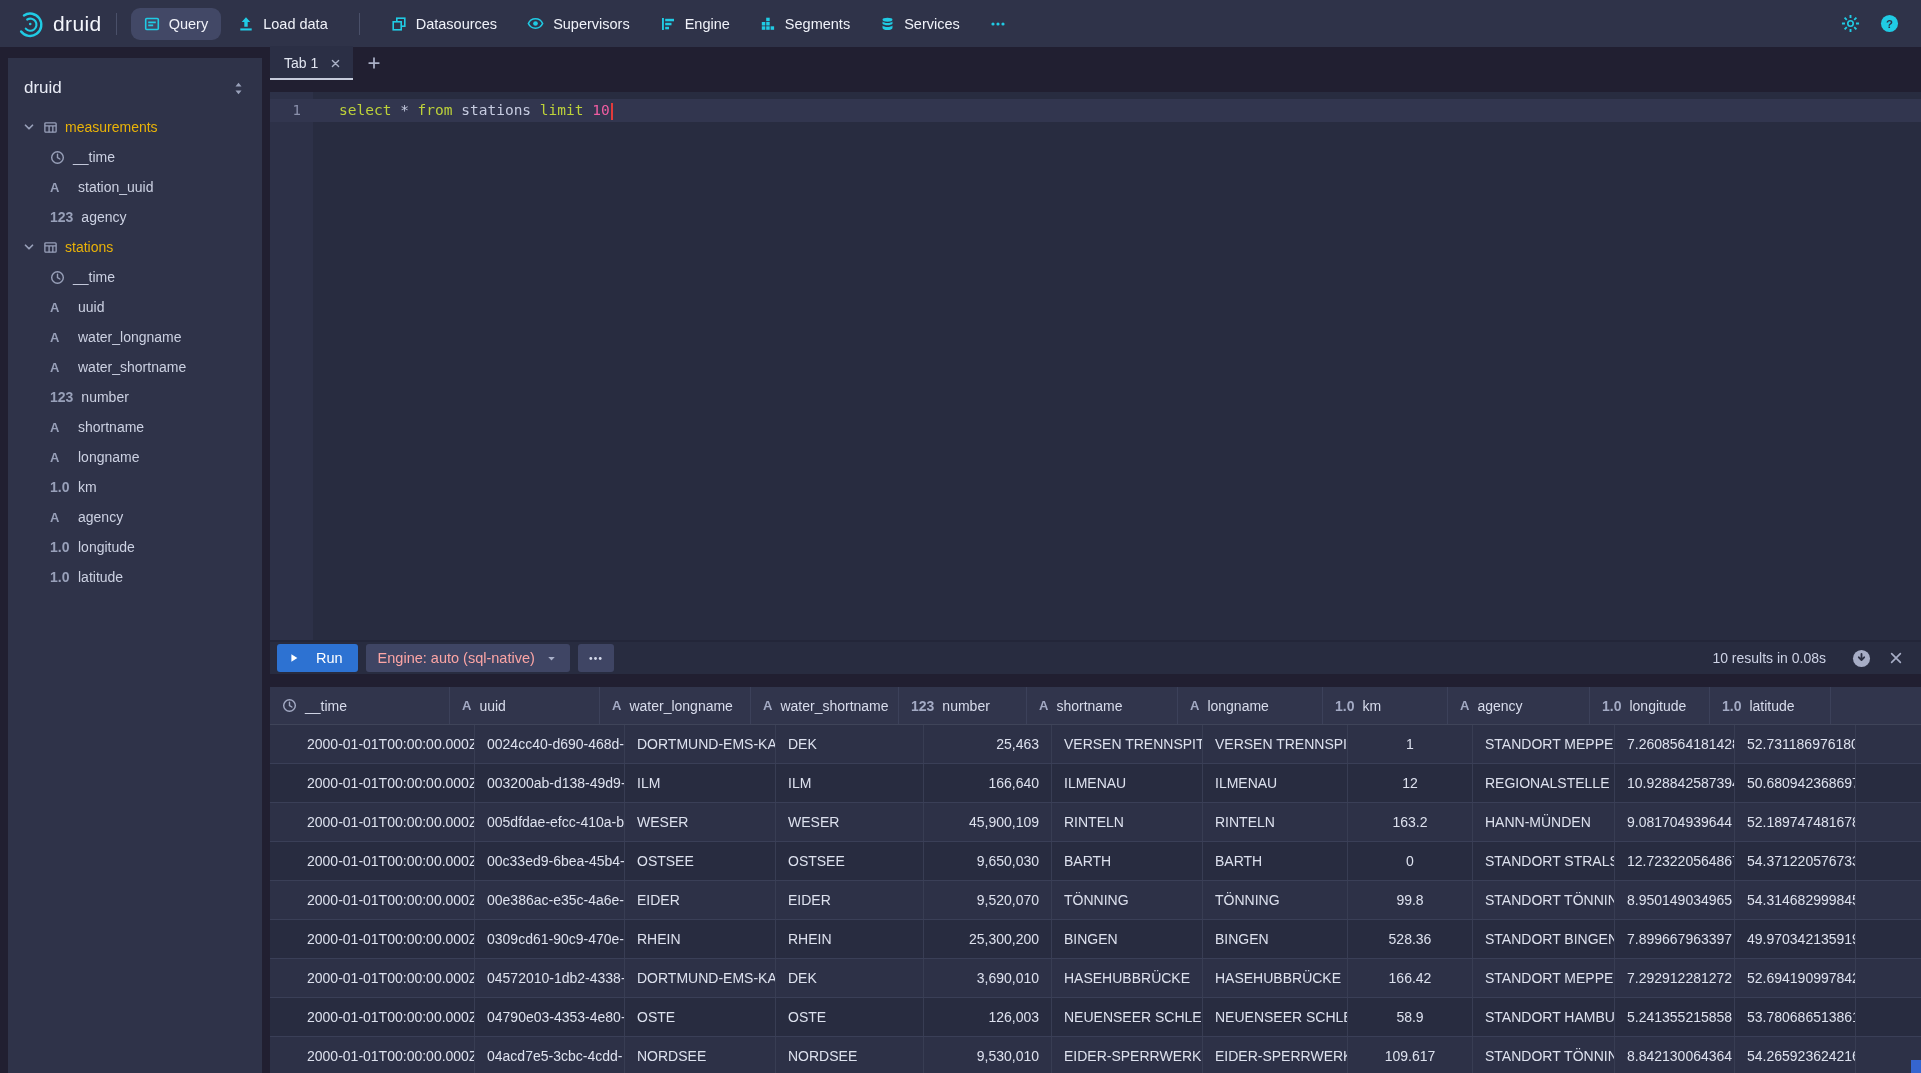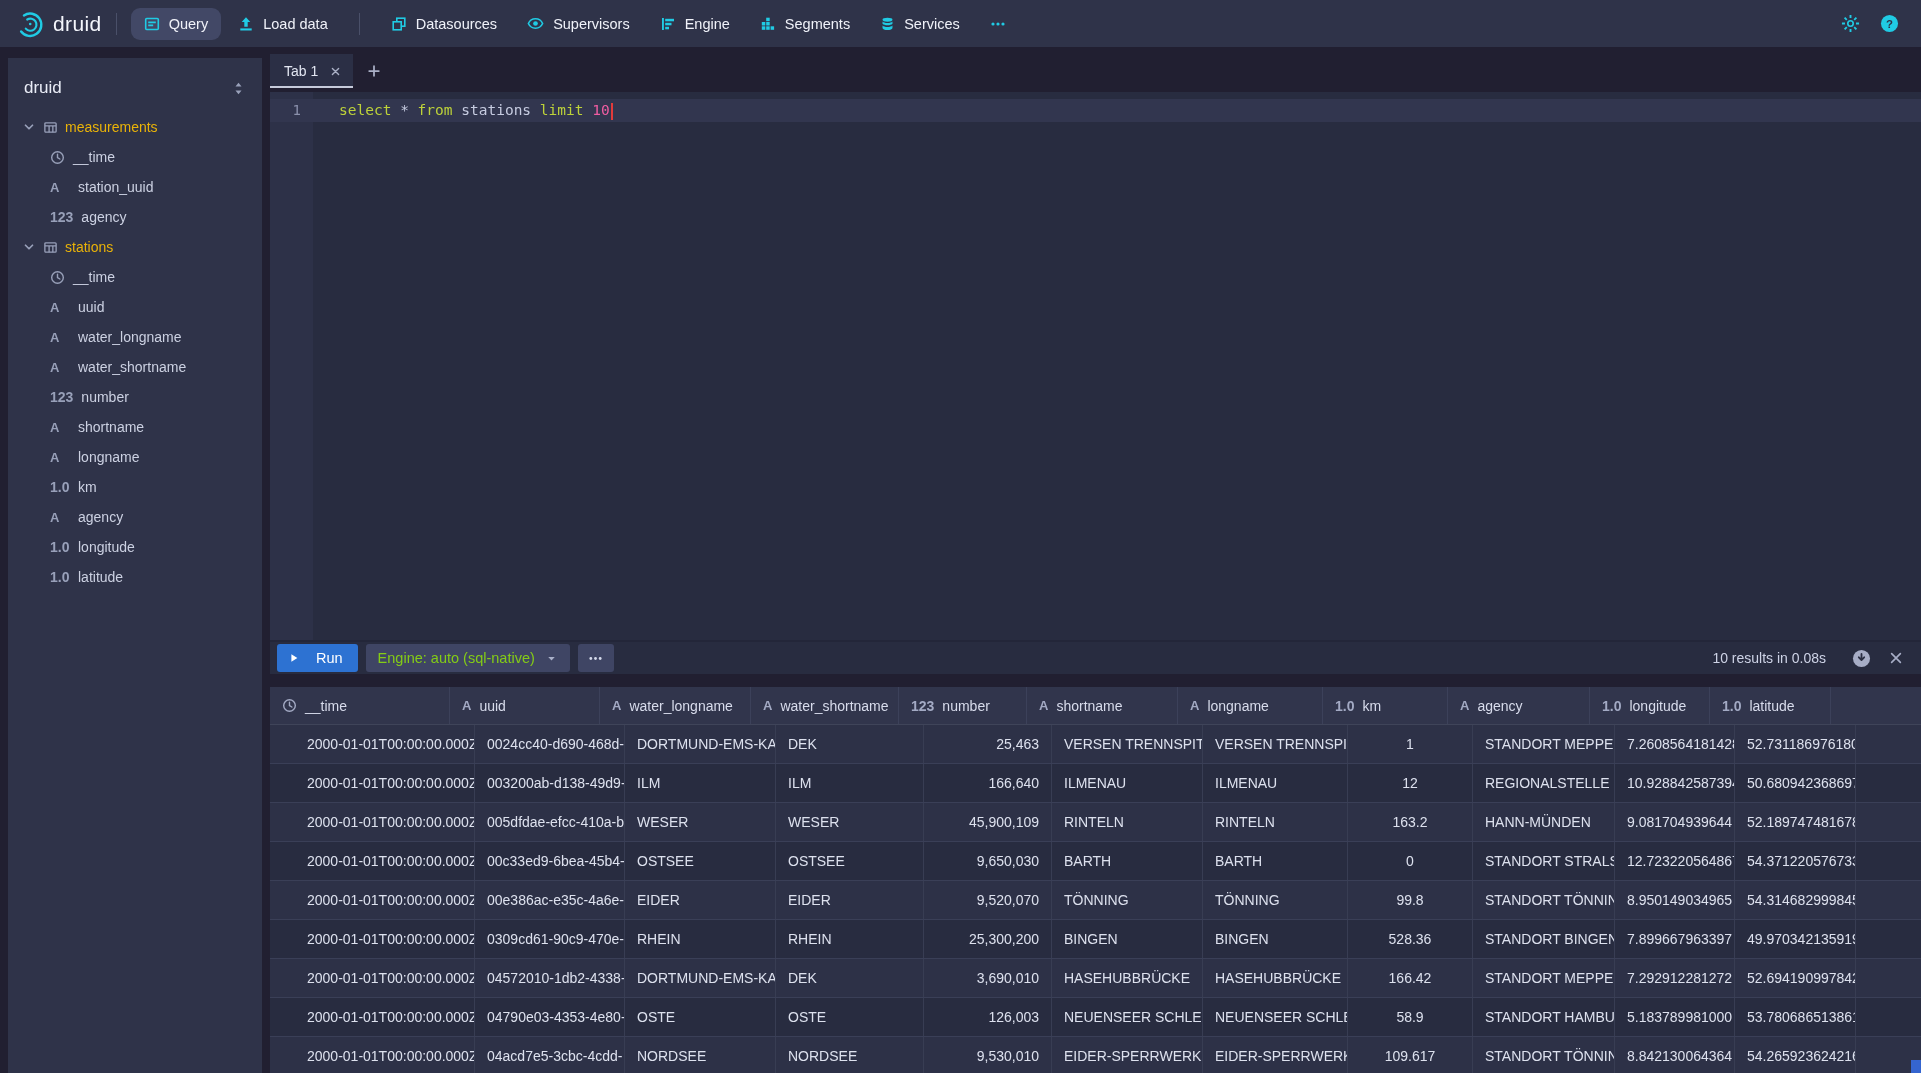--- a/index.html
+++ b/index.html
@@ -30,21 +30,21 @@
   .tree { margin-top:8px; }
   .tree-item { height:30px; display:flex; align-items:center; font-size:14px; color:#eab308; cursor:pointer; }
   .tree-item.root { padding-left:14px; gap:7px; }
   .tree-item.child { padding-left:42px; gap:8px; color:#ccd1e2; }
   .tree-item .icon { color:#98a0b9; }
   .type-glyph { color:#98a0b9; font-weight:bold; display:inline-block; min-width:20px; }
   .glyph-string { font-size:13px; }
   .glyph-number, .glyph-float { font-size:14px; }
 
   
-  .tabbar { position:absolute; left:270px; top:54px; right:0; height:34px; display:flex; align-items:stretch; }
+  .tabbar { position:absolute; left:270px; top:46px; right:0; height:34px; display:flex; align-items:stretch; }
   .tab { position:relative; display:flex; align-items:center; gap:12px; padding:0 12px 0 14px;
          background:#2b2f45; font-size:14px; color:#e2e6f1; cursor:pointer; }
   .tab-underline { position:absolute; left:0; right:0; bottom:0; height:2.5px; background:#c6cbdb; }
   .tab .icon { color:#aab0c6; cursor:pointer; }
   .tab-add { display:flex; align-items:center; padding:0 14px; color:#aab0c6; cursor:pointer; }
 
   
   .editor { position:absolute; left:270px; top:92px; right:0; height:548px; background:#282c40; cursor:text; }
   .gutter { position:absolute; left:0; top:0; width:43px; bottom:0; background:#2d3148; }
   .active-line { position:absolute; left:0; right:0; top:7px; height:23px; background:#32364f; }
@@ -57,21 +57,21 @@
   .tok-plain { color:#c6cbe0; }
   .tok-number { color:#ef5da2; }
   .cursor { display:inline-block; width:2px; height:17px; background:#e23b3b; vertical-align:middle; margin-left:1px; }
 
   
   .runbar { position:absolute; left:270px; top:640px; right:0; height:34px; background:#282c40;
             border-top:2px solid #232639; display:flex; align-items:center; padding:0 18px 0 7px; gap:8px; }
   .btn { height:28px; display:flex; align-items:center; border-radius:3px; cursor:pointer; font-size:14.5px; }
   .btn-run { background:#2d72d2; color:#ffffff; padding:0 15px 0 11px; gap:16px; }
   .btn-run .icon { color:#ffffff; }
-  .btn-engine { background:#3f4564; color:#84cc16; padding:0 12px; gap:10px; }
+  .btn-engine { background:#3f4564; color:#fca5a5; padding:0 12px; gap:10px; }
   .btn-engine .icon { color:#a9b0c9; }
   .btn-more { background:#3f4564; color:#d5daeb; width:36px; justify-content:center; }
   .runbar-spacer { flex:1; }
   .results-info { font-size:14px; color:#ced3e6; margin-right:8px; }
   .runbar-icon { color:#a7adc6; cursor:pointer; margin-left:10px; }
 
   
   .results { position:absolute; left:270px; top:687px; right:0; bottom:0; background:#282c40; overflow:hidden; }
   .thead { display:grid; height:38px; background:#31354c; border-bottom:1px solid #3f4459; }
   .th { display:flex; align-items:center; gap:8px; padding:0 12px; font-size:14px; color:#d8dcec;
@@ -532,21 +532,21 @@
       <div class="tr" style="grid-template-columns: 180px 150px 151px 148px 128px 151px 145px 125px 142px 120px 121px 90px;">
         <div class="td align-left">2000-01-01T00:00:00.000Z</div>
         <div class="td align-left">04790e03-4353-4e80-</div>
         <div class="td align-left">OSTE</div>
         <div class="td align-left">OSTE</div>
         <div class="td align-right">126,003</div>
         <div class="td align-left">NEUENSEER SCHLEUS</div>
         <div class="td align-left">NEUENSEER SCHLEUS</div>
         <div class="td align-center">58.9</div>
         <div class="td align-left">STANDORT HAMBURG</div>
-        <div class="td align-left">5.183789981000</div>
+        <div class="td align-left">5.241355215858</div>
         <div class="td align-left">53.780686513861</div>
         <div class="td align-left no-border"></div>
       </div>
       <div class="tr" style="grid-template-columns: 180px 150px 151px 148px 128px 151px 145px 125px 142px 120px 121px 90px;">
         <div class="td align-left">2000-01-01T00:00:00.000Z</div>
         <div class="td align-left">04acd7e5-3cbc-4cdd-</div>
         <div class="td align-left">NORDSEE</div>
         <div class="td align-left">NORDSEE</div>
         <div class="td align-right">9,530,010</div>
         <div class="td align-left">EIDER-SPERRWERK AP</div>

